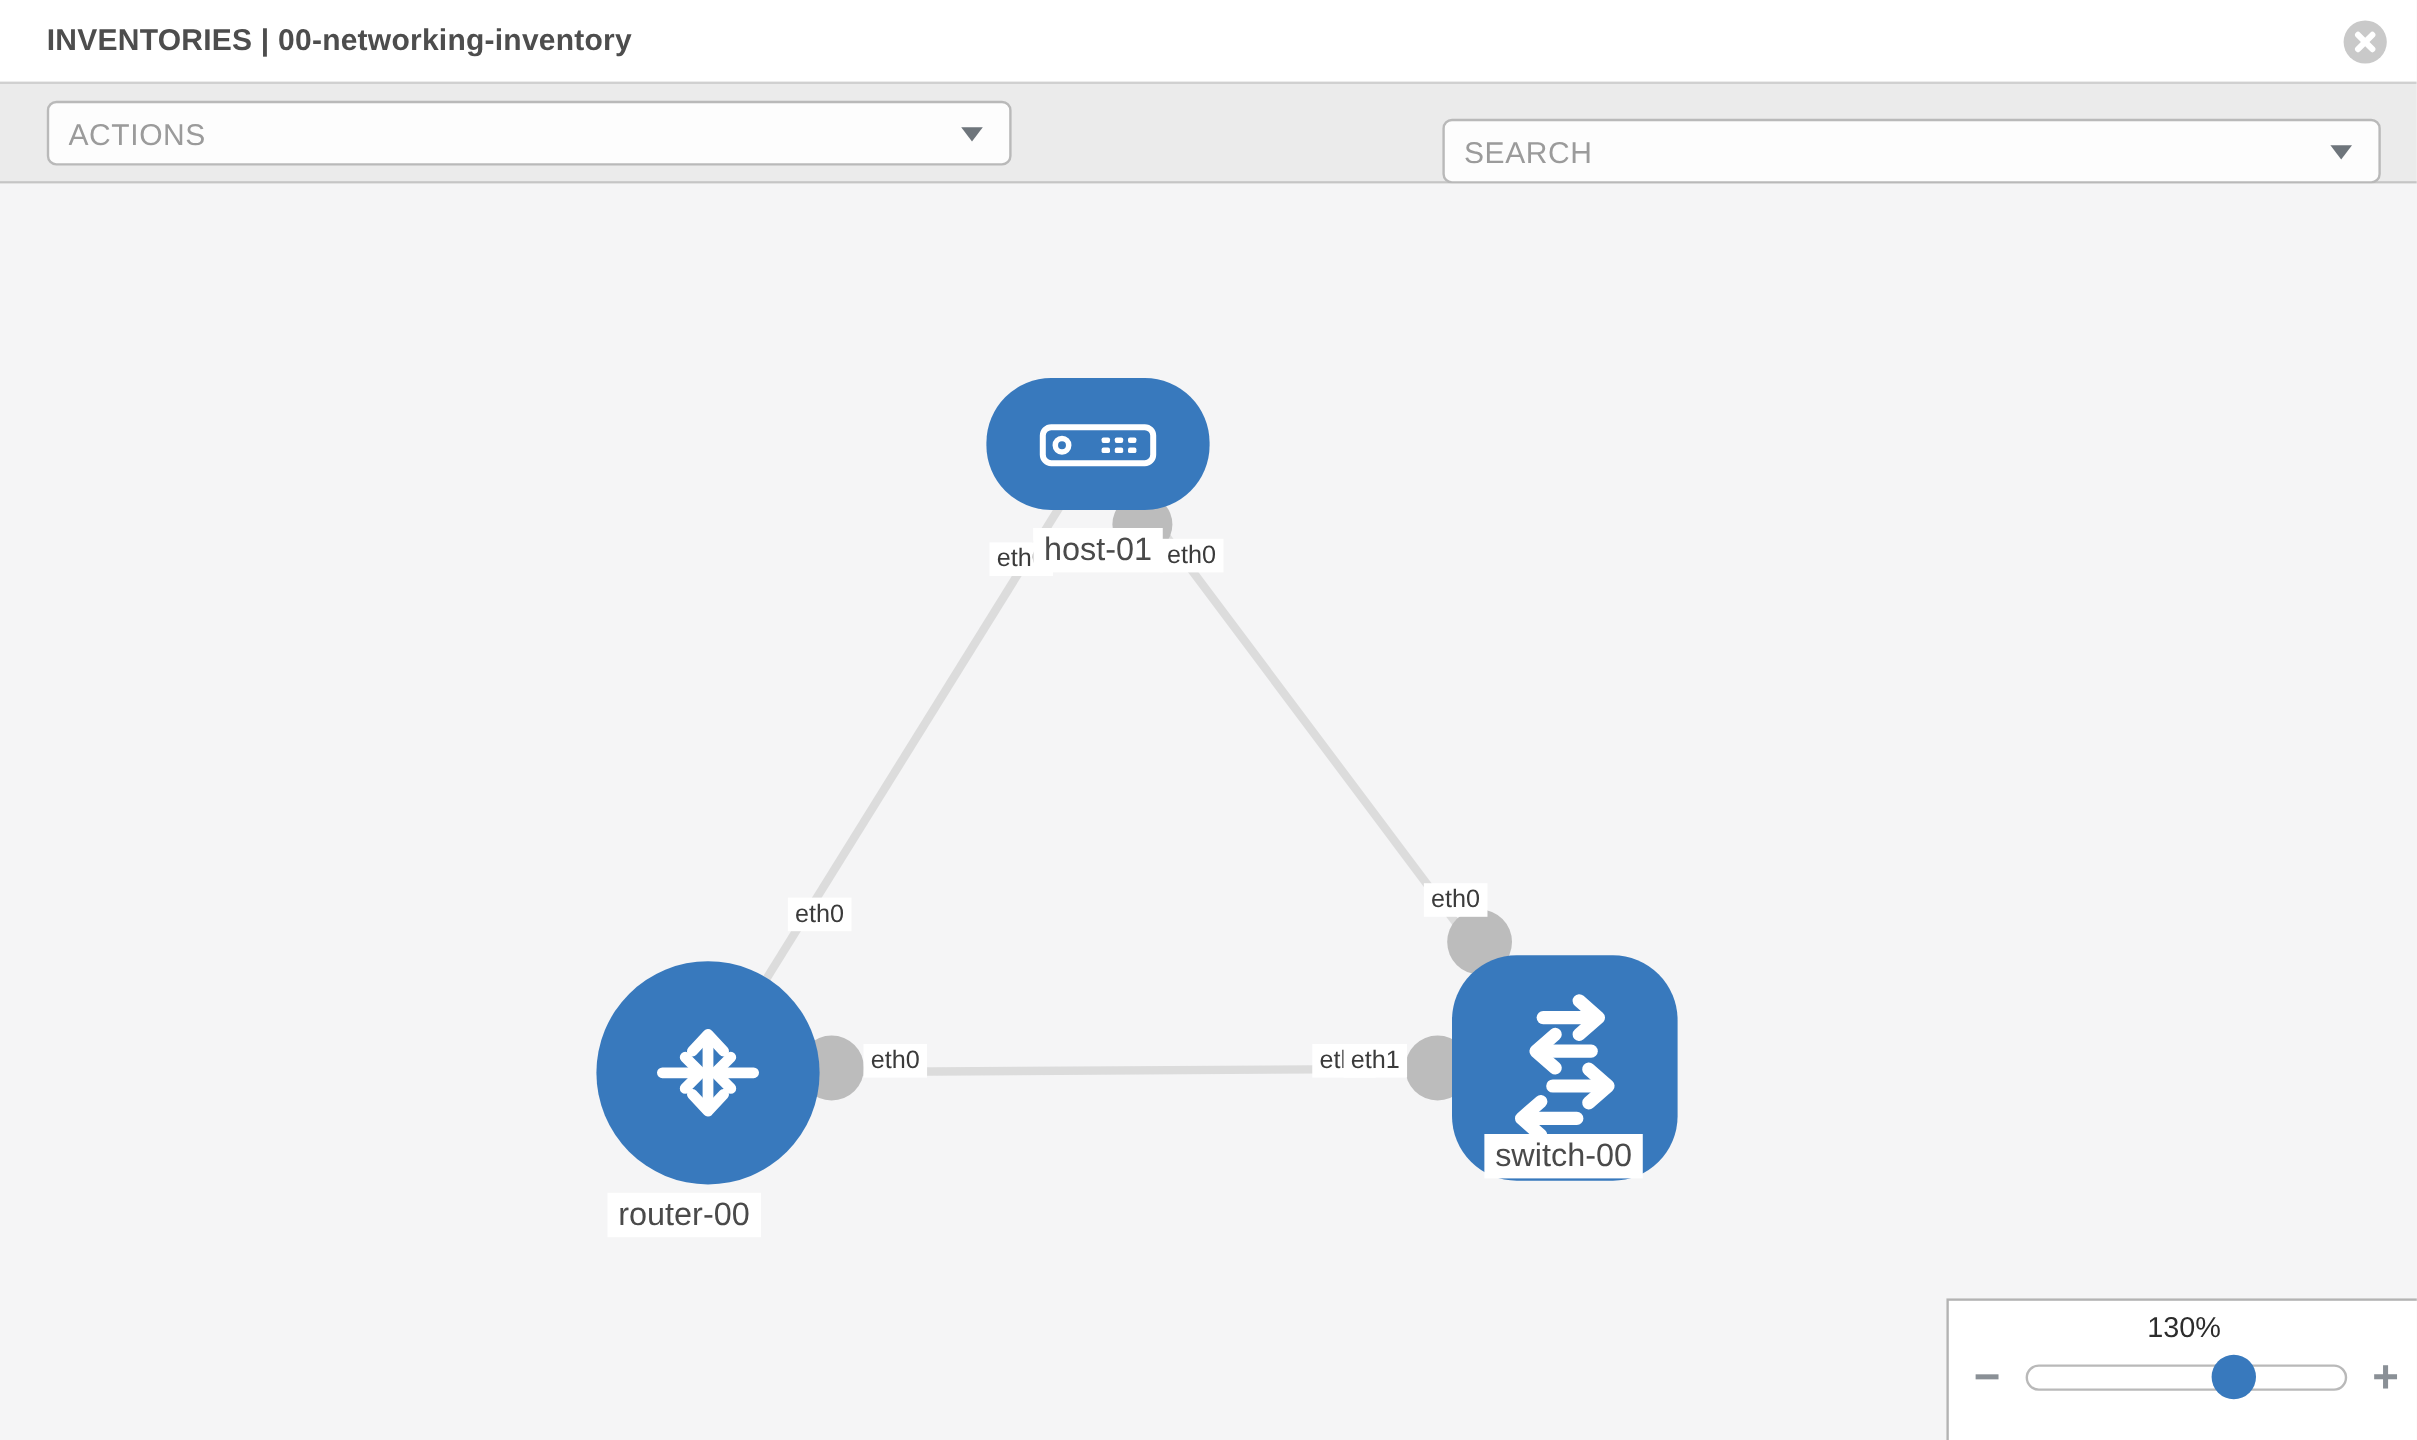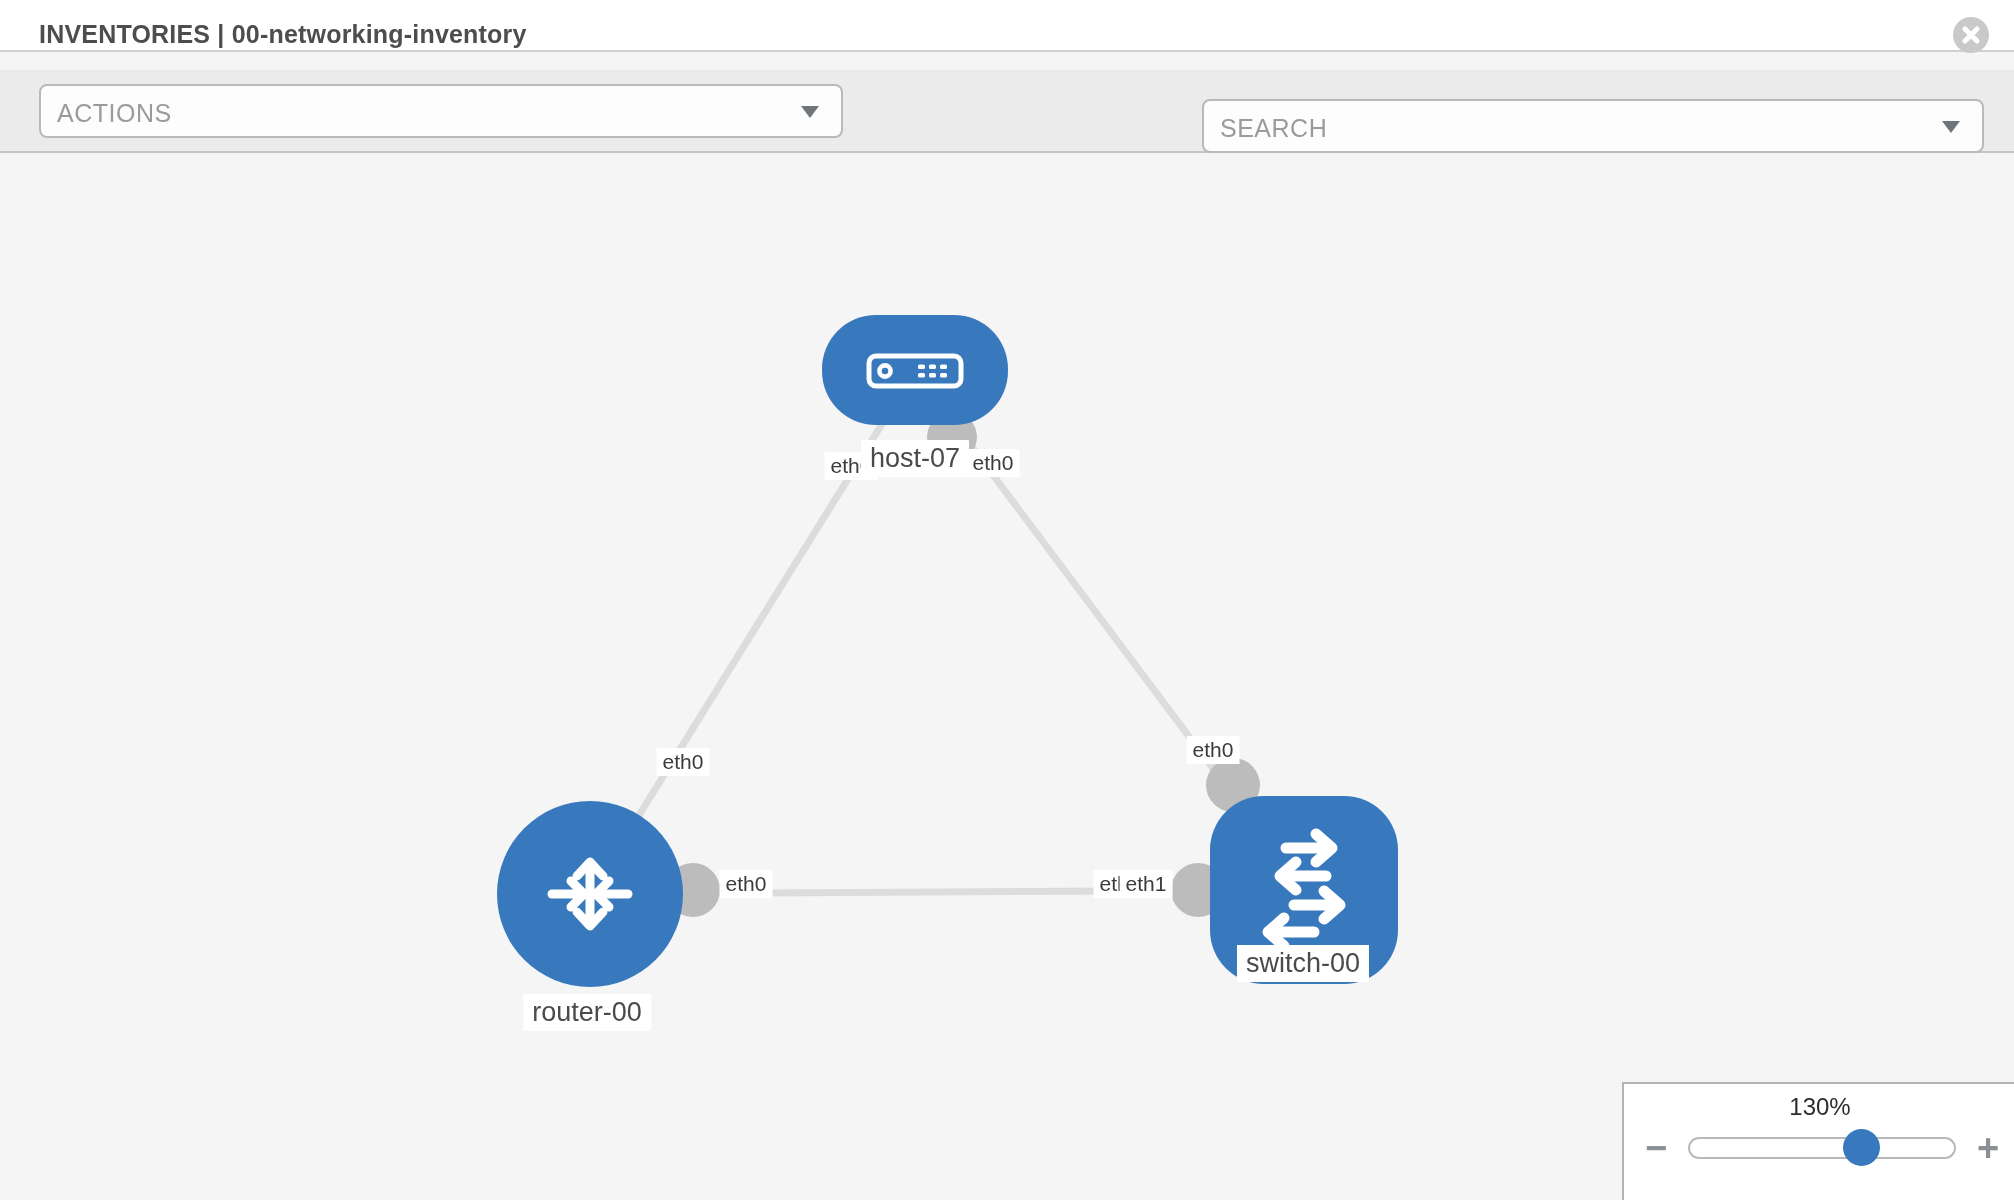--- a/index.html
+++ b/index.html
@@ -2,21 +2,21 @@
 <html><head>
 <meta charset="utf-8">
 <style>
   html,body{margin:0;padding:0;}
   body{
     width:2014px;height:1200px;position:relative;overflow:hidden;
     font-family:"Liberation Sans",sans-serif;background:#f5f5f6;
   }
   
   .header{
-    position:absolute;left:0;top:0;width:2014px;height:52px;background:#ffffff;
+    position:absolute;left:0;top:0;width:2014px;height:70px;background:#ffffff;
     border-bottom:2px solid #d0d0d0;box-sizing:border-box;
   }
   .header-title{
     position:absolute;left:39px;top:0;height:68px;line-height:68px;
     font-size:25px;font-weight:bold;color:#4d4d4d;letter-spacing:.2px;
   }
   .close-btn{
     position:absolute;right:25px;top:17px;width:36px;height:36px;border-radius:50%;
     background:#c9c9c9;cursor:pointer;display:flex;align-items:center;justify-content:center;
   }
@@ -189,22 +189,22 @@
         <path d="M116 80 H74"></path>
           <path d="M86 66 L70 80 L86 94"></path>
         <path d="M84 109 H124"></path>
           <path d="M114 95 L130 109 L114 123"></path>
         <path d="M104 136 H62"></path>
           <path d="M74 122 L58 136 L74 150"></path>
       </g>
     </g>
   </svg>
 
-  <div class="node-label" style="left:915px;top:287px;">host-07</div>
-  <div class="node-label" style="left:587px;top:841px;">router-00</div>
+  <div class="node-label" style="left:915px;top:287px;">host-01</div>
+  <div class="node-label" style="left:570px;top:841px;">router-00</div>
   <div class="node-label" style="left:1303px;top:792px;">switch-00</div>
 
   <div class="iface-label" style="left:851px;top:313px;">eth0</div>
   <div class="iface-label" style="left:993px;top:310px;">eth0</div>
   <div class="iface-label" style="left:683px;top:609px;">eth0</div>
   <div class="iface-label" style="left:1213px;top:597px;">eth0</div>
   <div class="iface-label" style="left:746px;top:731px;">eth0</div>
   <div class="iface-label iface-back" style="left:1120px;top:731px;">eth1</div>
   <div class="iface-label iface-front" style="left:1146px;top:731px;">eth1</div>
 </div>

